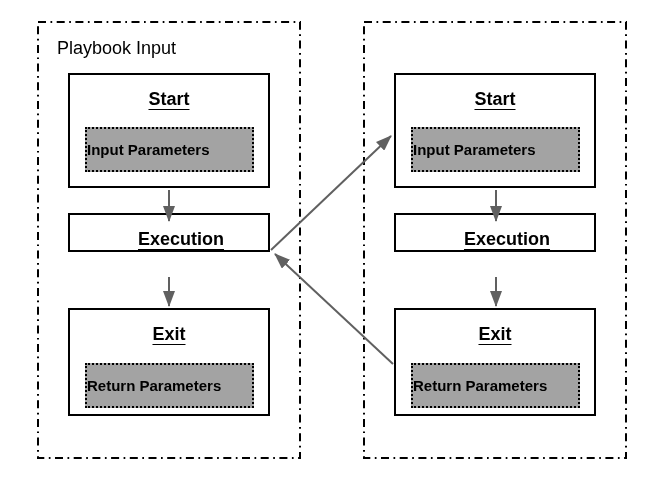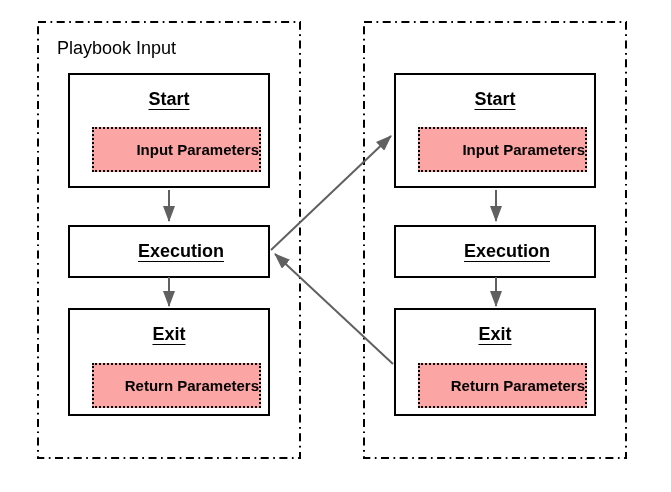--- a/index.html
+++ b/index.html
@@ -45,43 +45,43 @@
     left: 30px;
     width: 202px;
     border: 2px solid #000000;
     background: #ffffff;
     box-sizing: border-box;
     text-align: center;
     z-index: 2;
     font-weight: bold;
   }
   .node-start     { top: 51px;  height: 115px; }
-  .node-execution { top: 203px; height: 53px; padding-left: 24px;  }
+  .node-execution { top: 191px; height: 39px; padding-left: 24px;  }
   .node-exit      { top: 286px; height: 108px; }
   .node-label {
     display: block;
     margin-top: 13px;
     font-size: 18px;
     line-height: 23px;
   }
   .u {
     text-decoration: underline;
     text-underline-offset: 4px;
   }
   .param-box {
     position: absolute;
-    left: 22px;
+    left: 15px;
     width: 169px;
     height: 45px;
     border: 2px dotted #000000;
     box-sizing: border-box;
-    background: #fca5a5;
+    background: #a3a3a3;
     display: flex;
     align-items: center;
-    justify-content: flex-end;
+    justify-content: flex-start;
     font-size: 15px;
     white-space: nowrap;
   }
   .node-start .param-box { top: 52px; }
   .node-exit  .param-box { top: 53px; }
 </style>
 </head>
 <body>
 
 <div class="canvas">

